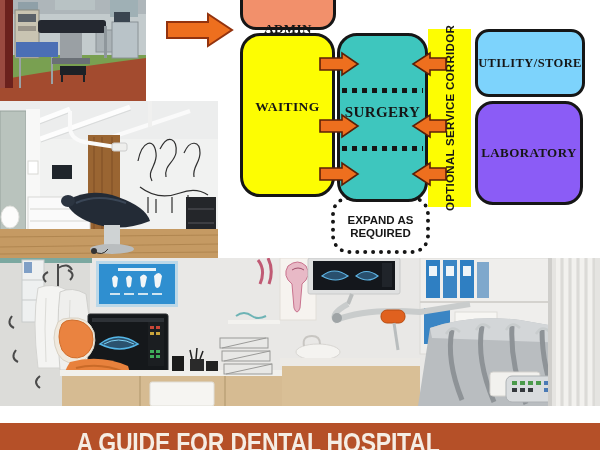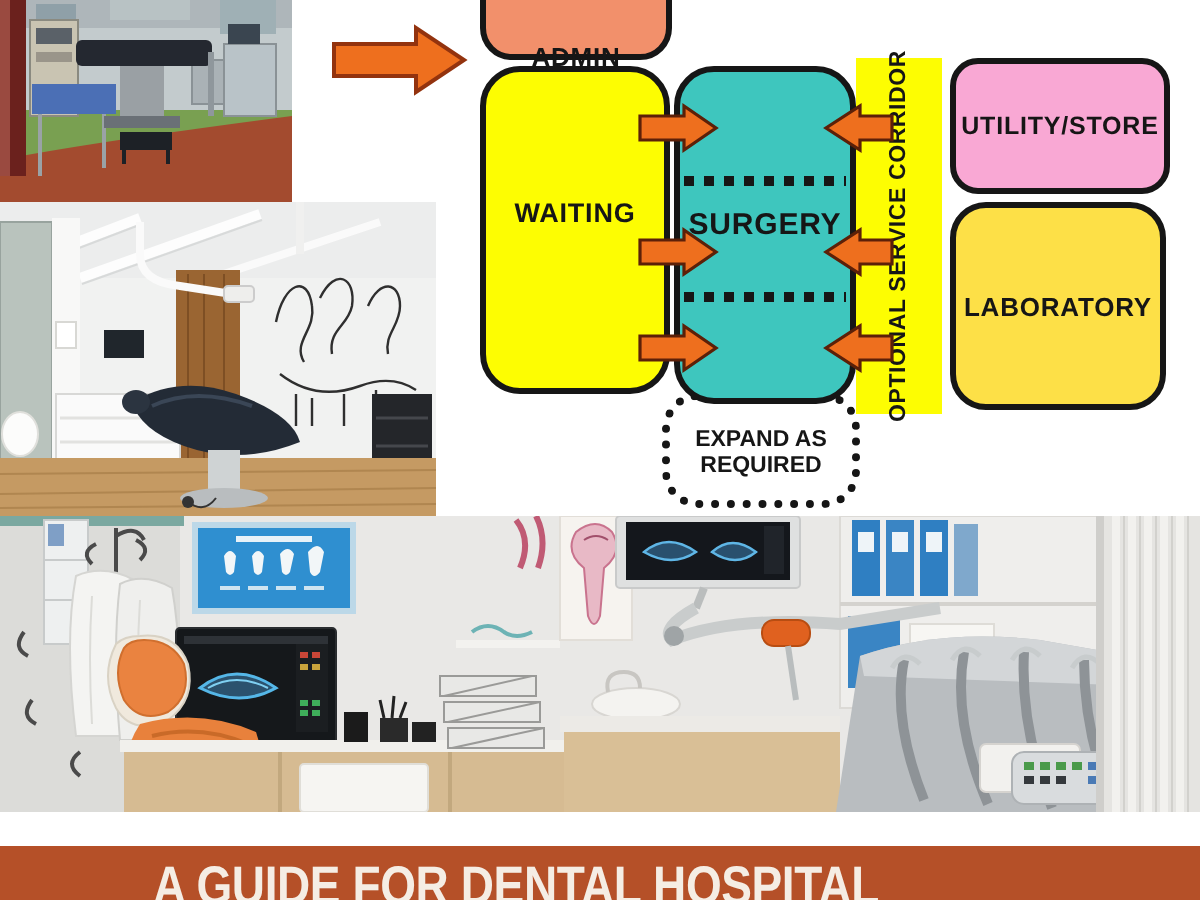--- a/index.html
+++ b/index.html
@@ -7,37 +7,37 @@
     position:relative;width:600px;height:450px;overflow:hidden;background:#ffffff;
     font-family:"Liberation Sans", sans-serif;color:#161616;
   }
   .photo{position:absolute;display:block;}
   .p1{left:0;top:0;width:146px;height:101px;}
   .p2{left:0;top:101px;width:218px;height:157px;}
   .p3{left:0;top:258px;width:600px;height:148px;}
 
   
   .box{position:absolute;box-sizing:border-box;border:3px solid #161616;font-weight:bold;}
-  .box .lbl{position:absolute;left:0;right:0;text-align:center;letter-spacing:.4px;}
+  .box .lbl{position:absolute;left:0;right:0;text-align:center;letter-spacing:.4px;font-family:Liberation Serif, serif;}
   #admin{left:240px;top:-26px;width:96px;height:56px;background:#f2906b;border-radius:16px;}
   #admin .lbl{top:44px;font-size:13px;}
   #waiting{left:240px;top:33px;width:95px;height:164px;background:#fdfd02;border-radius:20px;}
   #waiting .lbl{top:63px;font-size:13.5px;}
   #surgery{left:337px;top:33px;width:91px;height:169px;background:#3ec6be;border-radius:20px;z-index:3;}
   #surgery .lbl{top:68px;font-size:15px;}
   .dash{position:absolute;left:2px;right:2px;height:5px;
         background:repeating-linear-gradient(90deg,#161616 0 5px,transparent 5px 10px);}
   .dash1{top:52px;} .dash2{top:110px;}
   #corridor{position:absolute;left:428px;top:29px;width:43px;height:178px;background:#fdfd02;z-index:1;}
   #corridor .vlbl{position:absolute;inset:0;display:flex;align-items:center;justify-content:center;
         writing-mode:vertical-rl;transform:rotate(180deg);font-weight:bold;font-size:11.5px;
         letter-spacing:.3px;white-space:nowrap;}
-  #utility{left:475px;top:29px;width:110px;height:68px;background:#f9a8d4;border-radius:14px;display:flex;align-items:center;justify-content:center;}
+  #utility{left:475px;top:29px;width:110px;height:68px;background:#7dd3fc;border-radius:14px;display:flex;align-items:center;justify-content:center;}
   #utility .lbl{position:static;font-size:12.5px;}
-  #laboratory{left:475px;top:101px;width:108px;height:104px;background:#fde047;border-radius:18px;display:flex;align-items:center;justify-content:center;}
+  #laboratory{left:475px;top:101px;width:108px;height:104px;background:#8b5cf6;border-radius:18px;display:flex;align-items:center;justify-content:center;}
   #laboratory .lbl{position:static;font-size:13px;}
   #expand{position:absolute;left:331px;top:196px;width:99px;height:58px;border:4px dotted #161616;
         border-radius:18px;z-index:2;box-sizing:border-box;}
   #expand .txt{position:absolute;left:0;right:0;top:14px;text-align:center;
         font-size:11.5px;font-weight:bold;line-height:13px;}
   #arrows{position:absolute;left:316px;top:48px;width:134px;height:140px;z-index:4;}
   #entry-arrow{position:absolute;left:166px;top:11px;width:68px;height:38px;}
   #entry-text{position:absolute;left:148px;top:40px;font-size:13.5px;font-weight:bold;
         line-height:15px;letter-spacing:.2px;}
 

